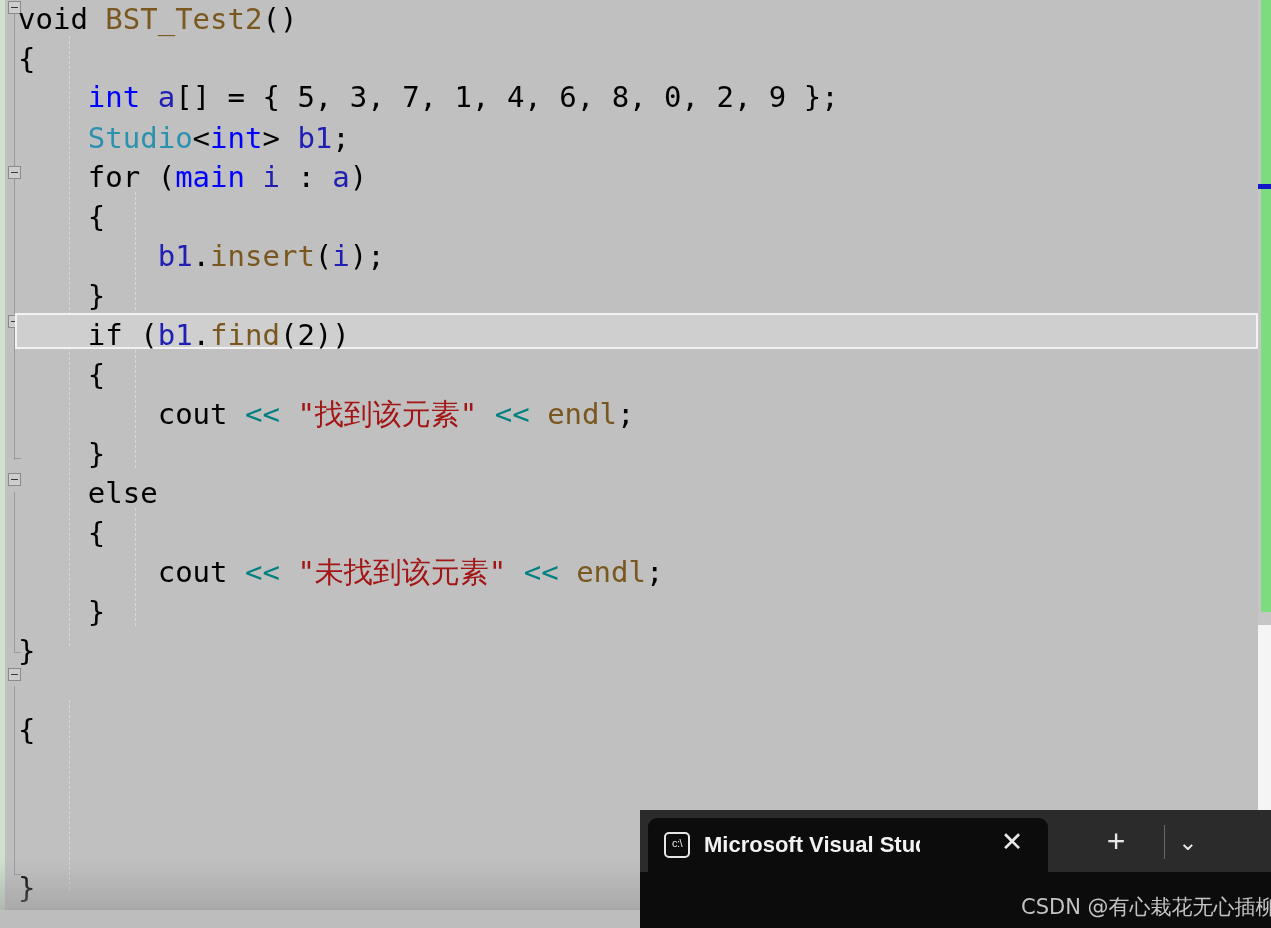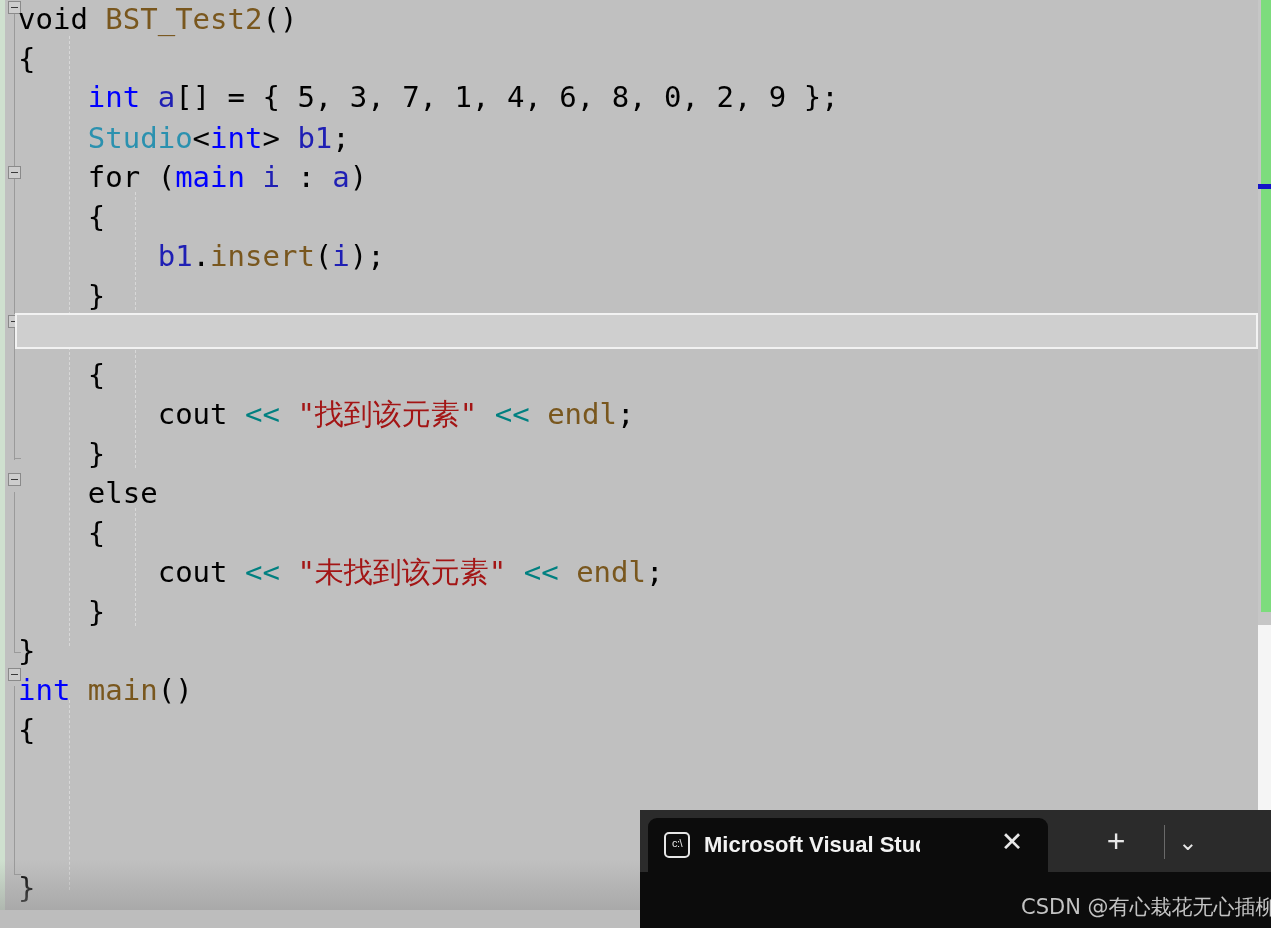--- a/index.html
+++ b/index.html
@@ -344,29 +344,29 @@
 
     <div id="code">
       <div class="ln" style="top:0px;"><span class="ctrl">void </span><span class="fn">BST_Test2</span><span class="pl">()</span></div>
       <div class="ln" style="top:40px;"><span class="pl">{</span></div>
       <div class="ln" style="top:78px;"><span class="pl">    </span><span class="kw">int</span><span class="pl"> </span><span class="idf">a</span><span class="pl">[] = { 5, 3, 7, 1, 4, 6, 8, 0, 2, 9 };</span></div>
       <div class="ln" style="top:119px;"><span class="pl">    </span><span class="type">Studio</span><span class="pl">&lt;</span><span class="kw">int</span><span class="pl">&gt; </span><span class="idf">b1</span><span class="pl">;</span></div>
       <div class="ln" style="top:158px;"><span class="pl">    </span><span class="ctrl">for</span><span class="pl"> (</span><span class="kw">main</span><span class="pl"> </span><span class="idf">i</span><span class="pl"> : </span><span class="idf">a</span><span class="pl">)</span></div>
       <div class="ln" style="top:198px;"><span class="pl">    {</span></div>
       <div class="ln" style="top:237px;text-align:center;"><span class="pl">        </span><span class="idf">b1</span><span class="pl">.</span><span class="fn">insert</span><span class="pl">(</span><span class="idf">i</span><span class="pl">);</span></div>
       <div class="ln" style="top:277px;"><span class="pl">    }</span></div>
+      <div class="ln" style="top:316px;"><span class="pl">    </span><span class="ctrl">if</span><span class="pl"> (</span><span class="idf">b1</span><span class="pl">.</span><span class="fn">find</span><span class="pl">(2))</span></div>
       <div class="ln" style="top:356px;"><span class="pl">    {</span></div>
       <div class="ln" style="top:395px;"><span class="pl">        cout </span><span class="op">&lt;&lt;</span><span class="pl"> </span><span class="str">"找到该元素"</span><span class="pl"> </span><span class="op">&lt;&lt;</span><span class="pl"> </span><span class="fn">endl</span><span class="pl">;</span></div>
       <div class="ln" style="top:435px;"><span class="pl">    }</span></div>
       <div class="ln" style="top:474px;"><span class="pl">    </span><span class="ctrl">else</span></div>
       <div class="ln" style="top:514px;"><span class="pl">    {</span></div>
       <div class="ln" style="top:553px;"><span class="pl">        cout </span><span class="op">&lt;&lt;</span><span class="pl"> </span><span class="str">"未找到该元素"</span><span class="pl"> </span><span class="op">&lt;&lt;</span><span class="pl"> </span><span class="fn">endl</span><span class="pl">;</span></div>
       <div class="ln" style="top:593px;"><span class="pl">    }</span></div>
       <div class="ln" style="top:632px;"><span class="pl">}</span></div>
-      <div class="ln" style="top:671px;"><span class="kw">int</span><span class="pl"> </span><span class="fn">main</span><span class="pl">()</span></div>
       <div class="ln" style="top:711px;"><span class="pl">{</span></div>
       <div class="ln" style="top:869px;"><span class="pl">}</span></div>
     </div>
 
     <div id="scroll-track"></div>
     <div id="scroll-thumb"></div>
     <div id="change-bar-right"></div>
     <div id="change-bar-marker"></div>
 
     <div id="bottom-fade"></div>

